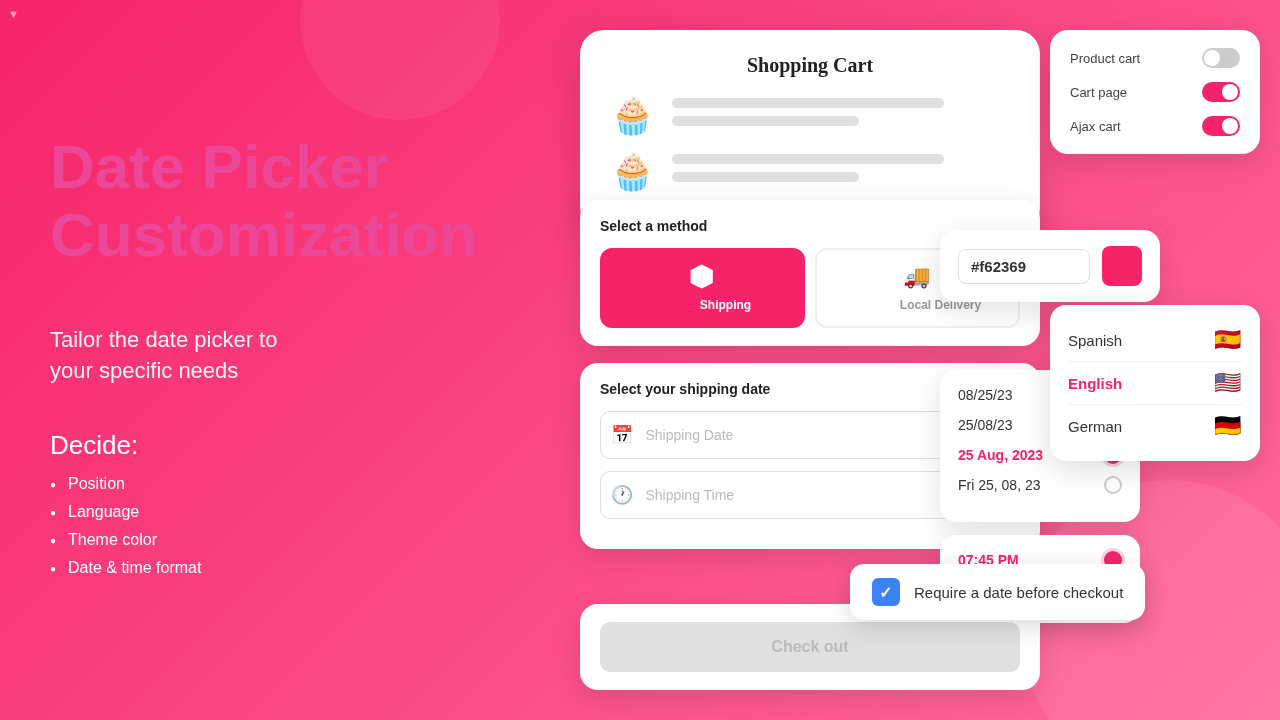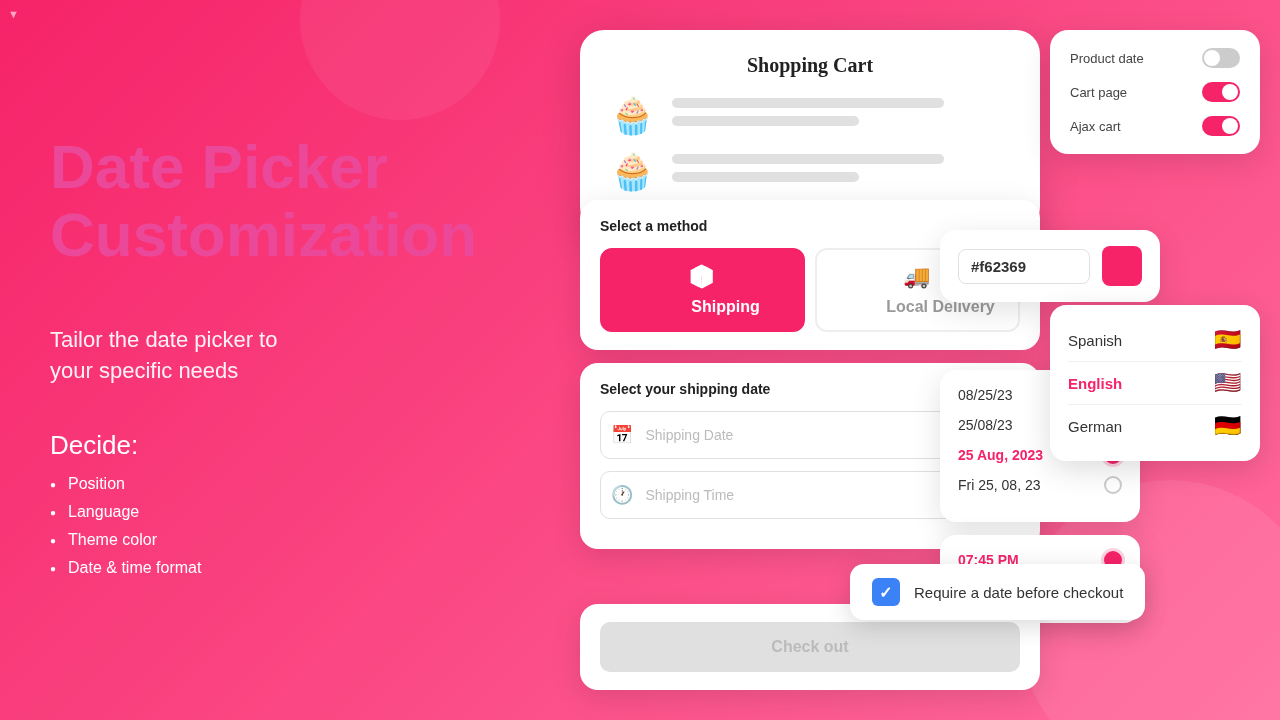--- a/index.html
+++ b/index.html
@@ -215,21 +215,21 @@
     .method-btn.active {
       background: #f62369;
       border-color: #f62369;
     }
 
     .method-btn .method-icon {
       font-size: 22px;
     }
 
     .method-btn .method-text {
-      font-size: 16px;
+      font-size: 12px;
       font-weight: 600;
       color: #999;
       margin-left: 46px;
     }
 
     .method-btn.active .method-text { color: #fff; }
     .method-btn.active .method-icon { filter: brightness(10); }
 
     
     .card-shipping {
@@ -517,21 +517,21 @@
       <div class="product-emoji">🧁</div>
       <div class="product-lines">
         <div class="product-line"></div>
         <div class="product-line"></div>
       </div>
     </div>
   </div>
 
   <div class="card-toggles">
     <div class="toggle-row">
-      <span class="toggle-label">Product date</span>
+      <span class="toggle-label">Product cart</span>
       <div class="toggle off"></div>
     </div>
     <div class="toggle-row">
       <span class="toggle-label">Cart page</span>
       <div class="toggle on"></div>
     </div>
     <div class="toggle-row">
       <span class="toggle-label">Ajax cart</span>
       <div class="toggle on"></div>
     </div>

